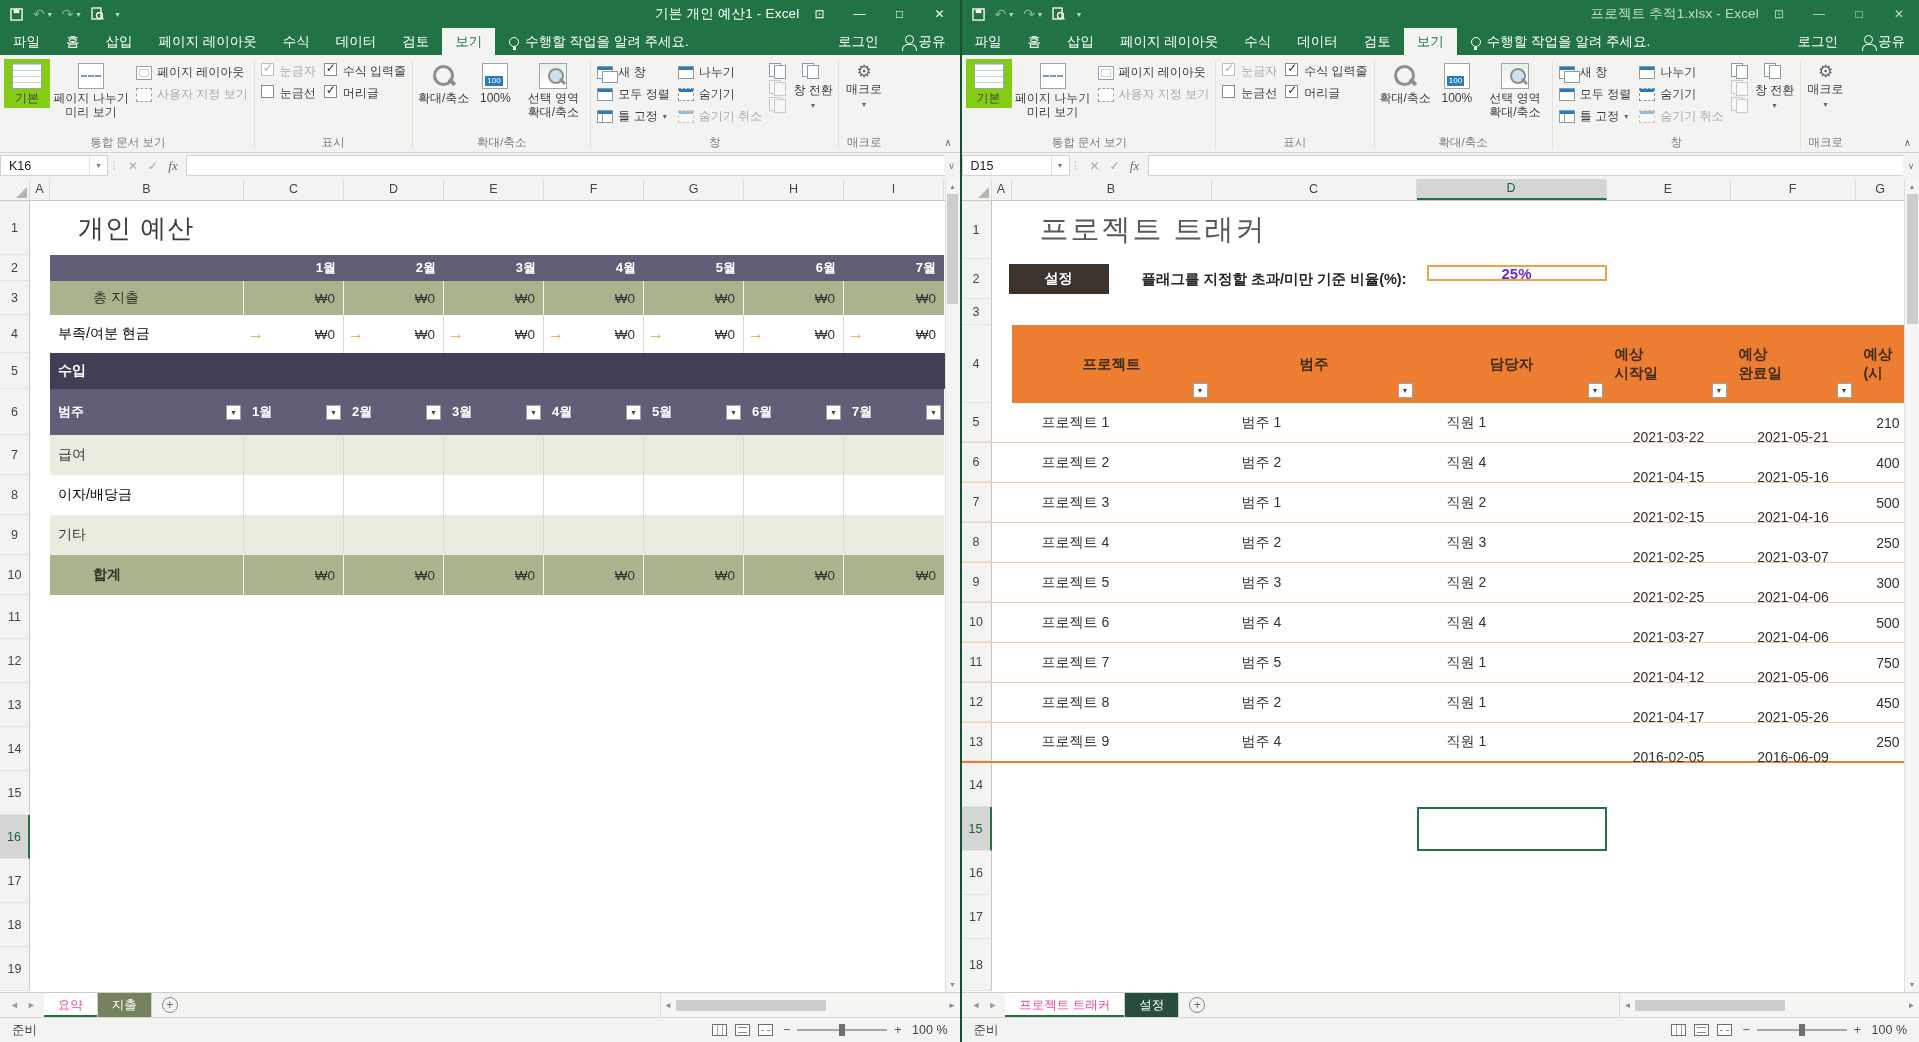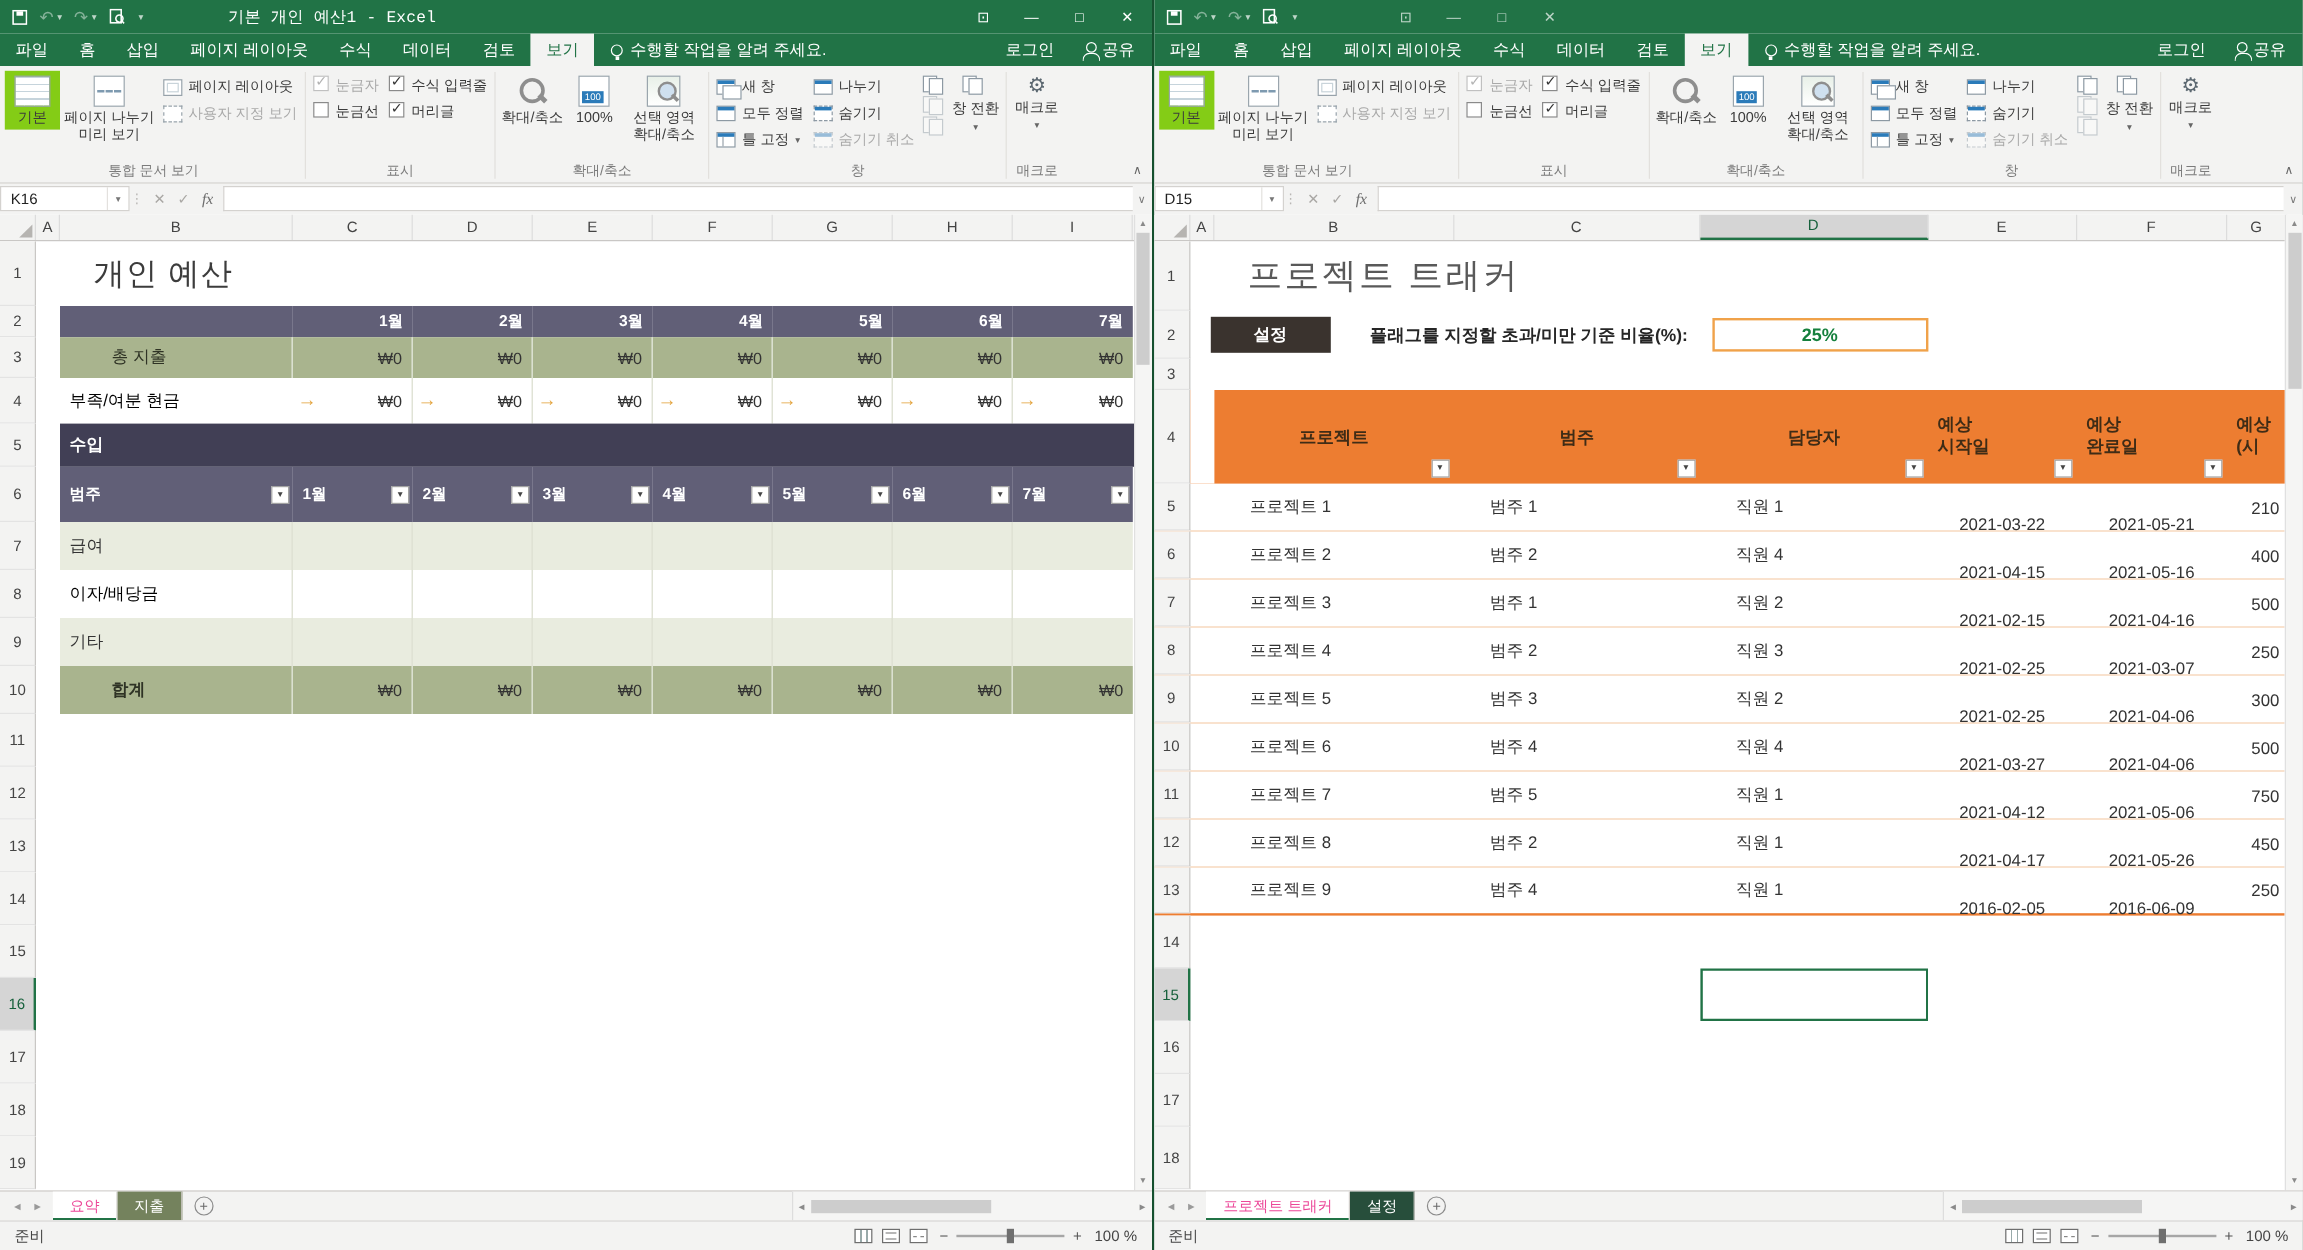--- a/index.html
+++ b/index.html
@@ -7,21 +7,21 @@
   .stage { display:flex; width:1919px; height:1042px; }
   .win { width:50%; height:1042px; display:flex; flex-direction:column; background:#fff; }
   .win.right-win { border-left:2px solid #15502f; }
 
   
   .titlebar { height:28px; background:#217346; display:flex; align-items:center; color:#fff; flex:0 0 auto;}
   .qat { display:flex; align-items:center; gap:10px; padding-left:10px; width:190px; flex:0 0 auto;}
   .qat .g { font-size:14px; line-height:1; color:#fff; }
   .qat .dim { opacity:.45; }
   .qat .caret { font-size:8px; opacity:.7; margin-left:-7px;}
-  .tb-title { flex:1; text-align:left; font-size:13.5px; letter-spacing:.2px; white-space:nowrap; overflow:hidden;font-family:Liberation Mono, monospace;}
+  .tb-title { flex:1; text-align:right; font-size:13.5px; letter-spacing:.2px; white-space:nowrap; overflow:hidden;}
   .inactive .tb-title { color:rgba(255,255,255,.72); }
   .wincontrols { display:flex; align-items:center; flex:0 0 auto; }
   .wincontrols span { width:40px; text-align:center; font-size:12px; line-height:28px; }
   .inactive .wincontrols span { opacity:.7; }
 
   
   .menubar { height:27px; background:#217346; display:flex; align-items:stretch; color:#fff; font-size:13.5px; flex:0 0 auto;}
   .mtab { padding:0 13px; line-height:27px; white-space:nowrap; }
   .mtab.active { background:#f3f3f2; color:#217346; }
   .tellme { display:flex; align-items:center; gap:6px; margin-left:14px; white-space:nowrap; color:#fff; }
@@ -129,21 +129,21 @@
   .flt { width:15px; height:15px; background:#fff; border:1px solid #a2a2a2; color:#444; font-size:7px; display:flex; align-items:center; justify-content:center; flex:0 0 auto;}
   .hdrflex { display:flex; align-items:center; justify-content:space-between; padding:0 3px 0 8px; font-size:13px; font-weight:bold; color:#fff;}
   .cut { overflow:hidden; width:8px; flex:0 0 auto; display:flex; align-items:center;}
 
   
   .cB2{width:200px;flex:0 0 auto;} .cC2{width:205px;flex:0 0 auto;} .cD2{width:190px;flex:0 0 auto;}
   .cE2{width:124px;flex:0 0 auto;} .cF2{width:125px;flex:0 0 auto;} .cG2{width:50px;flex:0 0 auto;}
   .pt-title { font-size:29px; color:#595959; padding-left:28px; display:flex; align-items:center; letter-spacing:2px; white-space:nowrap;}
   .settings-btn { position:absolute; left:17px; top:5px; width:100px; height:30px; background:#3a332e; color:#fff; font-size:14px; font-weight:bold; display:flex; align-items:center; justify-content:center;}
   .flag-label { position:absolute; left:150px; top:0; height:40px; display:flex; align-items:center; font-size:14.5px; font-weight:bold; color:#262626; white-space:nowrap;}
-  .flag-box { position:absolute; left:435px; top:6px; width:180px; height:28px; background:#fff; border:2px solid #f0a24a; color:#15803d; font-size:15px; font-weight:bold; display:flex; align-items:center; justify-content:center;}
+  .flag-box { position:absolute; left:435px; top:6px; width:180px; height:16px; background:#fff; border:2px solid #f0a24a; color:#6d28d9; font-size:15px; font-weight:bold; display:flex; align-items:center; justify-content:center;}
   .ohdr { background:#ed7d31; color:#3f2c16; font-weight:bold; font-size:14.5px;}
   .ohdr .hc { position:relative; display:flex; align-items:center; justify-content:center; text-align:center;}
   .ohdr .hl { position:relative; display:flex; flex-direction:column; justify-content:center; padding-left:8px; line-height:1.3;}
   .ohdr .flt { position:absolute; right:4px; bottom:5px; }
   .drow { border-bottom:1px solid #f6cfae; }
   .drow.last { border-bottom:2px solid #ed7d31; }
   .dcell { display:flex; align-items:center; font-size:14px; color:#333;}
   .dcell.pl { padding-left:30px; }
   .dcell.ctr { justify-content:center;margin-top:29px; }
   .dcell.rt { justify-content:flex-end; padding-right:6px; }
@@ -659,20 +659,21 @@
           <span class="caret dim">▾</span>
       <span class="g dim">↷</span>
           <span class="caret dim">▾</span>
       <svg class="g" width="13" height="14" viewBox="0 0 13 14">
             <rect x="1" y="1" width="9" height="11" fill="none" stroke="#fff" stroke-width="1.3"></rect>
             <circle cx="8.5" cy="8.5" r="3" fill="none" stroke="#fff" stroke-width="1.3"></circle>
             <line x1="10.5" y1="10.5" x2="12.5" y2="12.5" stroke="#fff" stroke-width="1.3"></line>
           </svg>
       <span class="caret" style="margin-left:2px">▾</span>
     </div>
+    <div class="tb-title">프로젝트 추적1.xlsx - Excel</div>
     <div class="wincontrols">
       <span>⊡</span>
       <span>—</span>
       <span>□</span>
       <span>✕</span>
     </div>
   </div>
 
   <div class="menubar">
     <span class="mtab">파일</span>

